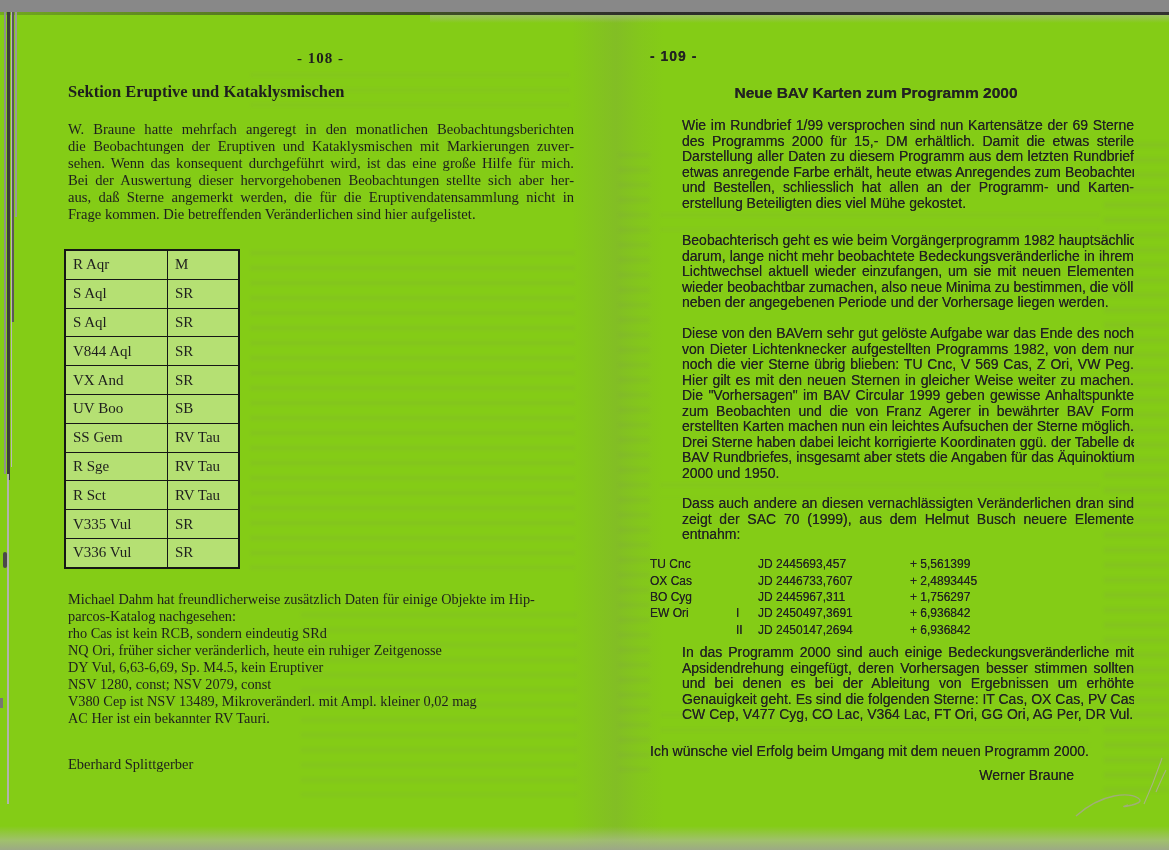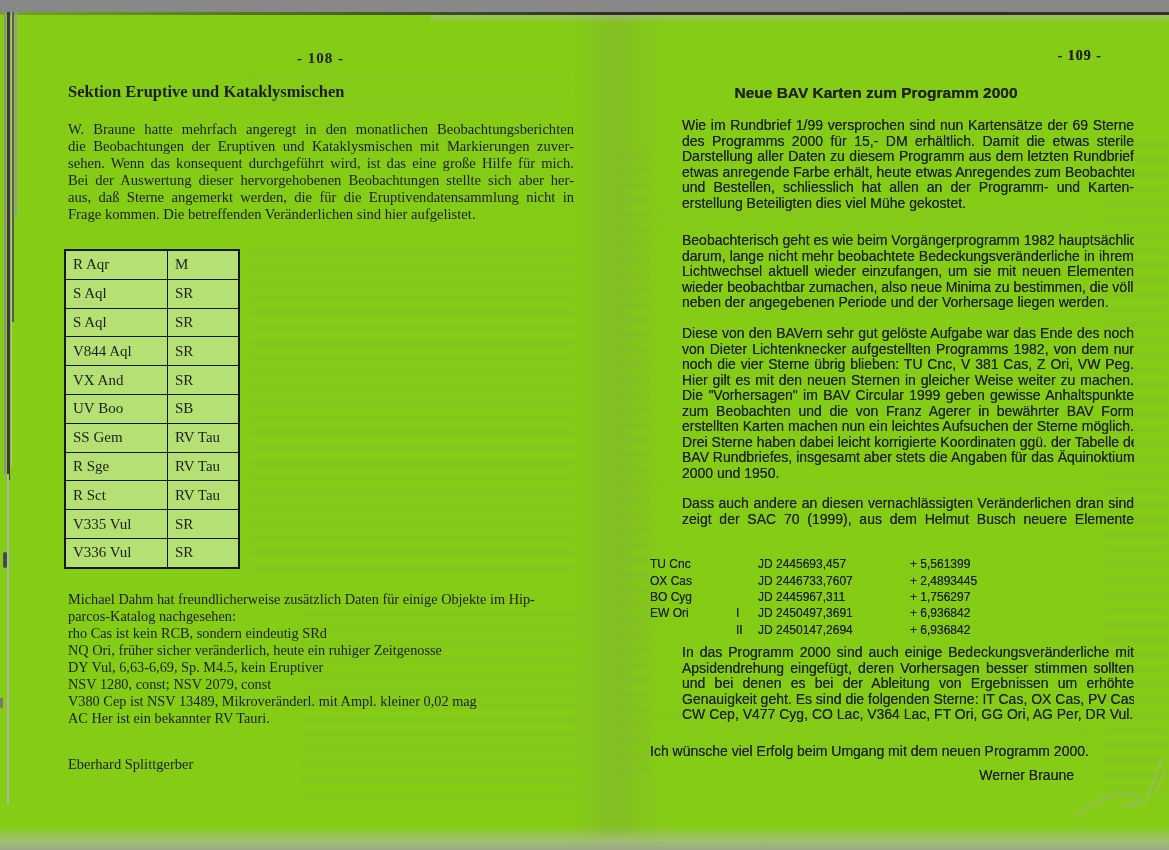--- a/index.html
+++ b/index.html
@@ -65,22 +65,22 @@
   .star-table{left:64px; top:237px; width:172px; border:2px solid #161616; background:rgba(255,255,255,.4);}
   .star-table .row{display:grid; grid-template-columns:102px 1fr; height:27.8px;
     border-bottom:1.6px solid #161616;}
   .star-table .row:last-child{border-bottom:none;}
   .star-table .cell{display:flex; align-items:center; padding-left:7px; font-size:15px;}
   .star-table .cell:first-child{border-right:1.6px solid #161616;}
   .lp-notes{left:68px; top:579px; width:508px; font-size:14.3px; line-height:17px;}
   .lp-sig{left:68px; top:744px; font-size:14.5px;}
   
   .rp{font-family:"Liberation Sans", sans-serif; color:#222; text-shadow:0 0 .45px rgba(34,34,34,.85);}
-  .rp-num{left:650px; top:36px; width:452px; text-align:right; font-weight:bold;
-    font-size:14px; letter-spacing:1px;font-family:Liberation Serif, serif;}
+  .rp-num{left:650px; top:36px; width:452px; text-align:left; font-weight:bold;
+    font-size:14px; letter-spacing:1px;}
   .rp-title{left:650px; top:72px; width:452px; text-align:center; font-weight:bold; font-size:15.5px;}
   .rp-para{left:682px; width:452px; font-size:14px; line-height:15.5px;}
   .rp-p1{top:106px;} .rp-p2{top:221px;} .rp-p3{top:314px;} .rp-p4{top:484px;}
   .rp-eph{left:650px; top:544px; width:420px; font-size:12px;}
   .rp-eph .row{display:grid; grid-template-columns:86px 22px 152px 1fr; height:16.4px; align-items:center;}
   .rp-eph .cell{white-space:nowrap;}
   .rp-p5{top:633px;}
   .rp-close{left:650px; top:731px; width:452px; font-size:14px;}
   .rp-sig{left:650px; top:755px; width:452px; text-align:right; padding-right:28px;
     box-sizing:border-box; font-size:14px;}
@@ -206,32 +206,33 @@
   <div class="abs rp rp-para rp-p2">
       <div class="line">Beobachterisch geht es wie beim Vorgängerprogramm 1982 hauptsächlich</div>
       <div class="line">darum, lange nicht mehr beobachtete Bedeckungsveränderliche in ihrem</div>
       <div class="line">Lichtwechsel aktuell wieder einzufangen, um sie mit neuen Elementen</div>
       <div class="line">wieder beobachtbar zumachen, also neue Minima zu bestimmen, die völlig</div>
       <div class="line last">neben der angegebenen Periode und der Vorhersage liegen werden.</div>
     </div>
   <div class="abs rp rp-para rp-p3">
       <div class="line">Diese von den BAVern sehr gut gelöste Aufgabe war das Ende des noch</div>
       <div class="line">von Dieter Lichtenknecker aufgestellten Programms 1982, von dem nur</div>
-      <div class="line">noch die vier Sterne übrig blieben: TU Cnc, V 381 Cas, Z Ori, VW Peg.</div>
+      <div class="line">noch die vier Sterne übrig blieben: TU Cnc, V 569 Cas, Z Ori, VW Peg.</div>
       <div class="line">Hier gilt es mit den neuen Sternen in gleicher Weise weiter zu machen.</div>
       <div class="line">Die "Vorhersagen" im BAV Circular 1999 geben gewisse Anhaltspunkte</div>
       <div class="line">zum Beobachten und die von Franz Agerer in bewährter BAV Form</div>
       <div class="line">erstellten Karten machen nun ein leichtes Aufsuchen der Sterne möglich.</div>
       <div class="line">Drei Sterne haben dabei leicht korrigierte Koordinaten ggü. der Tabelle des</div>
       <div class="line">BAV Rundbriefes, insgesamt aber stets die Angaben für das Äquinoktium</div>
       <div class="line last">2000 und 1950.</div>
     </div>
   <div class="abs rp rp-para rp-p4">
       <div class="line">Dass auch andere an diesen vernachlässigten Veränderlichen dran sind</div>
       <div class="line">zeigt der SAC 70 (1999), aus dem Helmut Busch neuere Elemente</div>
+      <div class="line last">entnahm:</div>
     </div>
 
   <div class="abs rp rp-eph">
       <div class="row">
         <div class="cell">TU Cnc</div>
         <div class="cell"></div>
         <div class="cell">JD 2445693,457</div>
         <div class="cell">+ 5,561399</div>
       </div>
       <div class="row">

